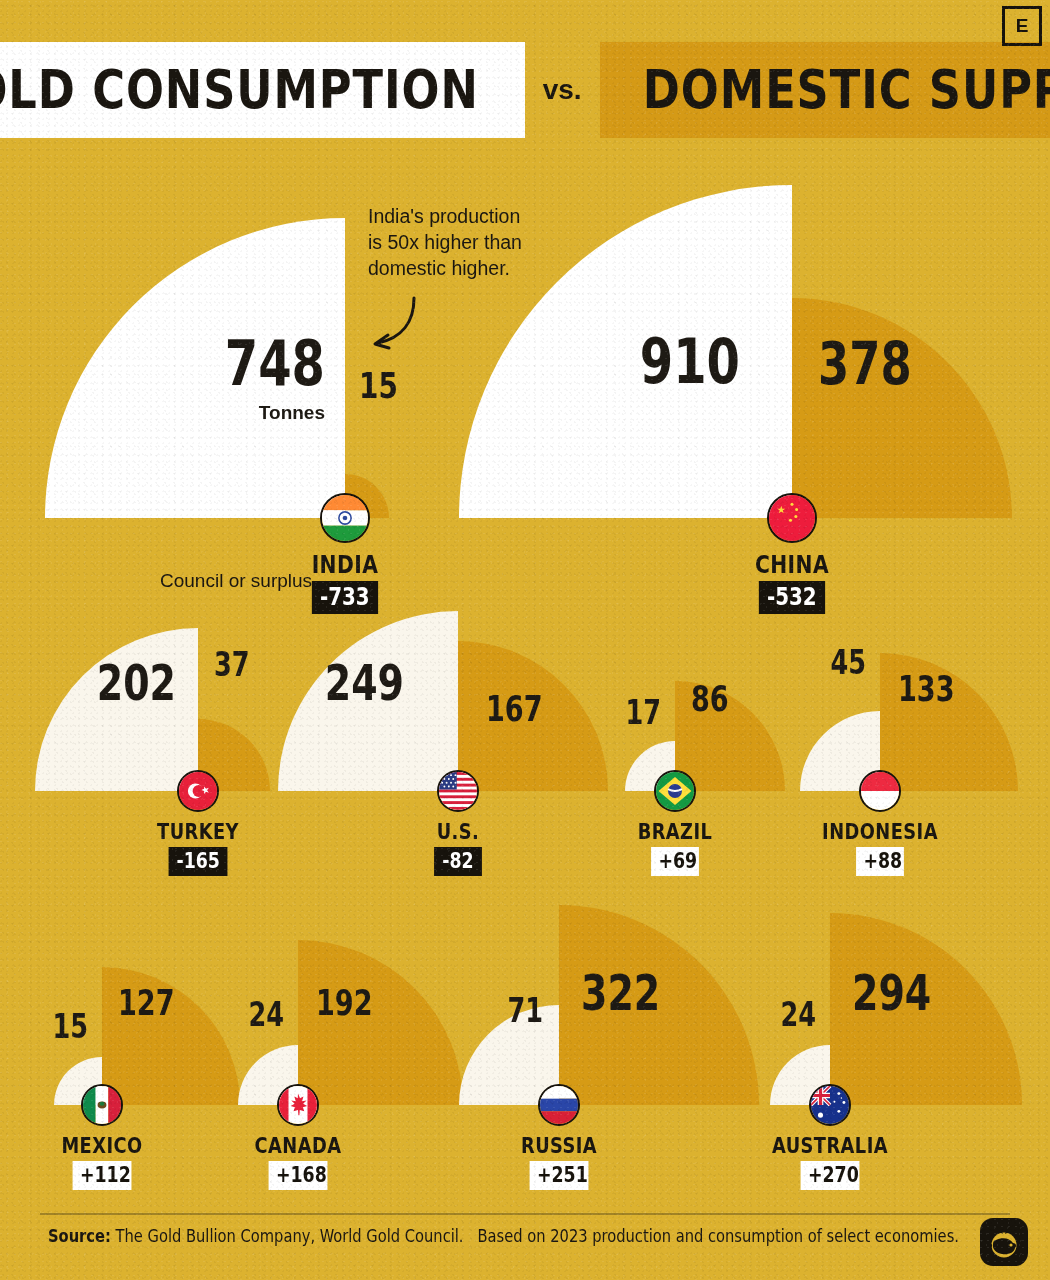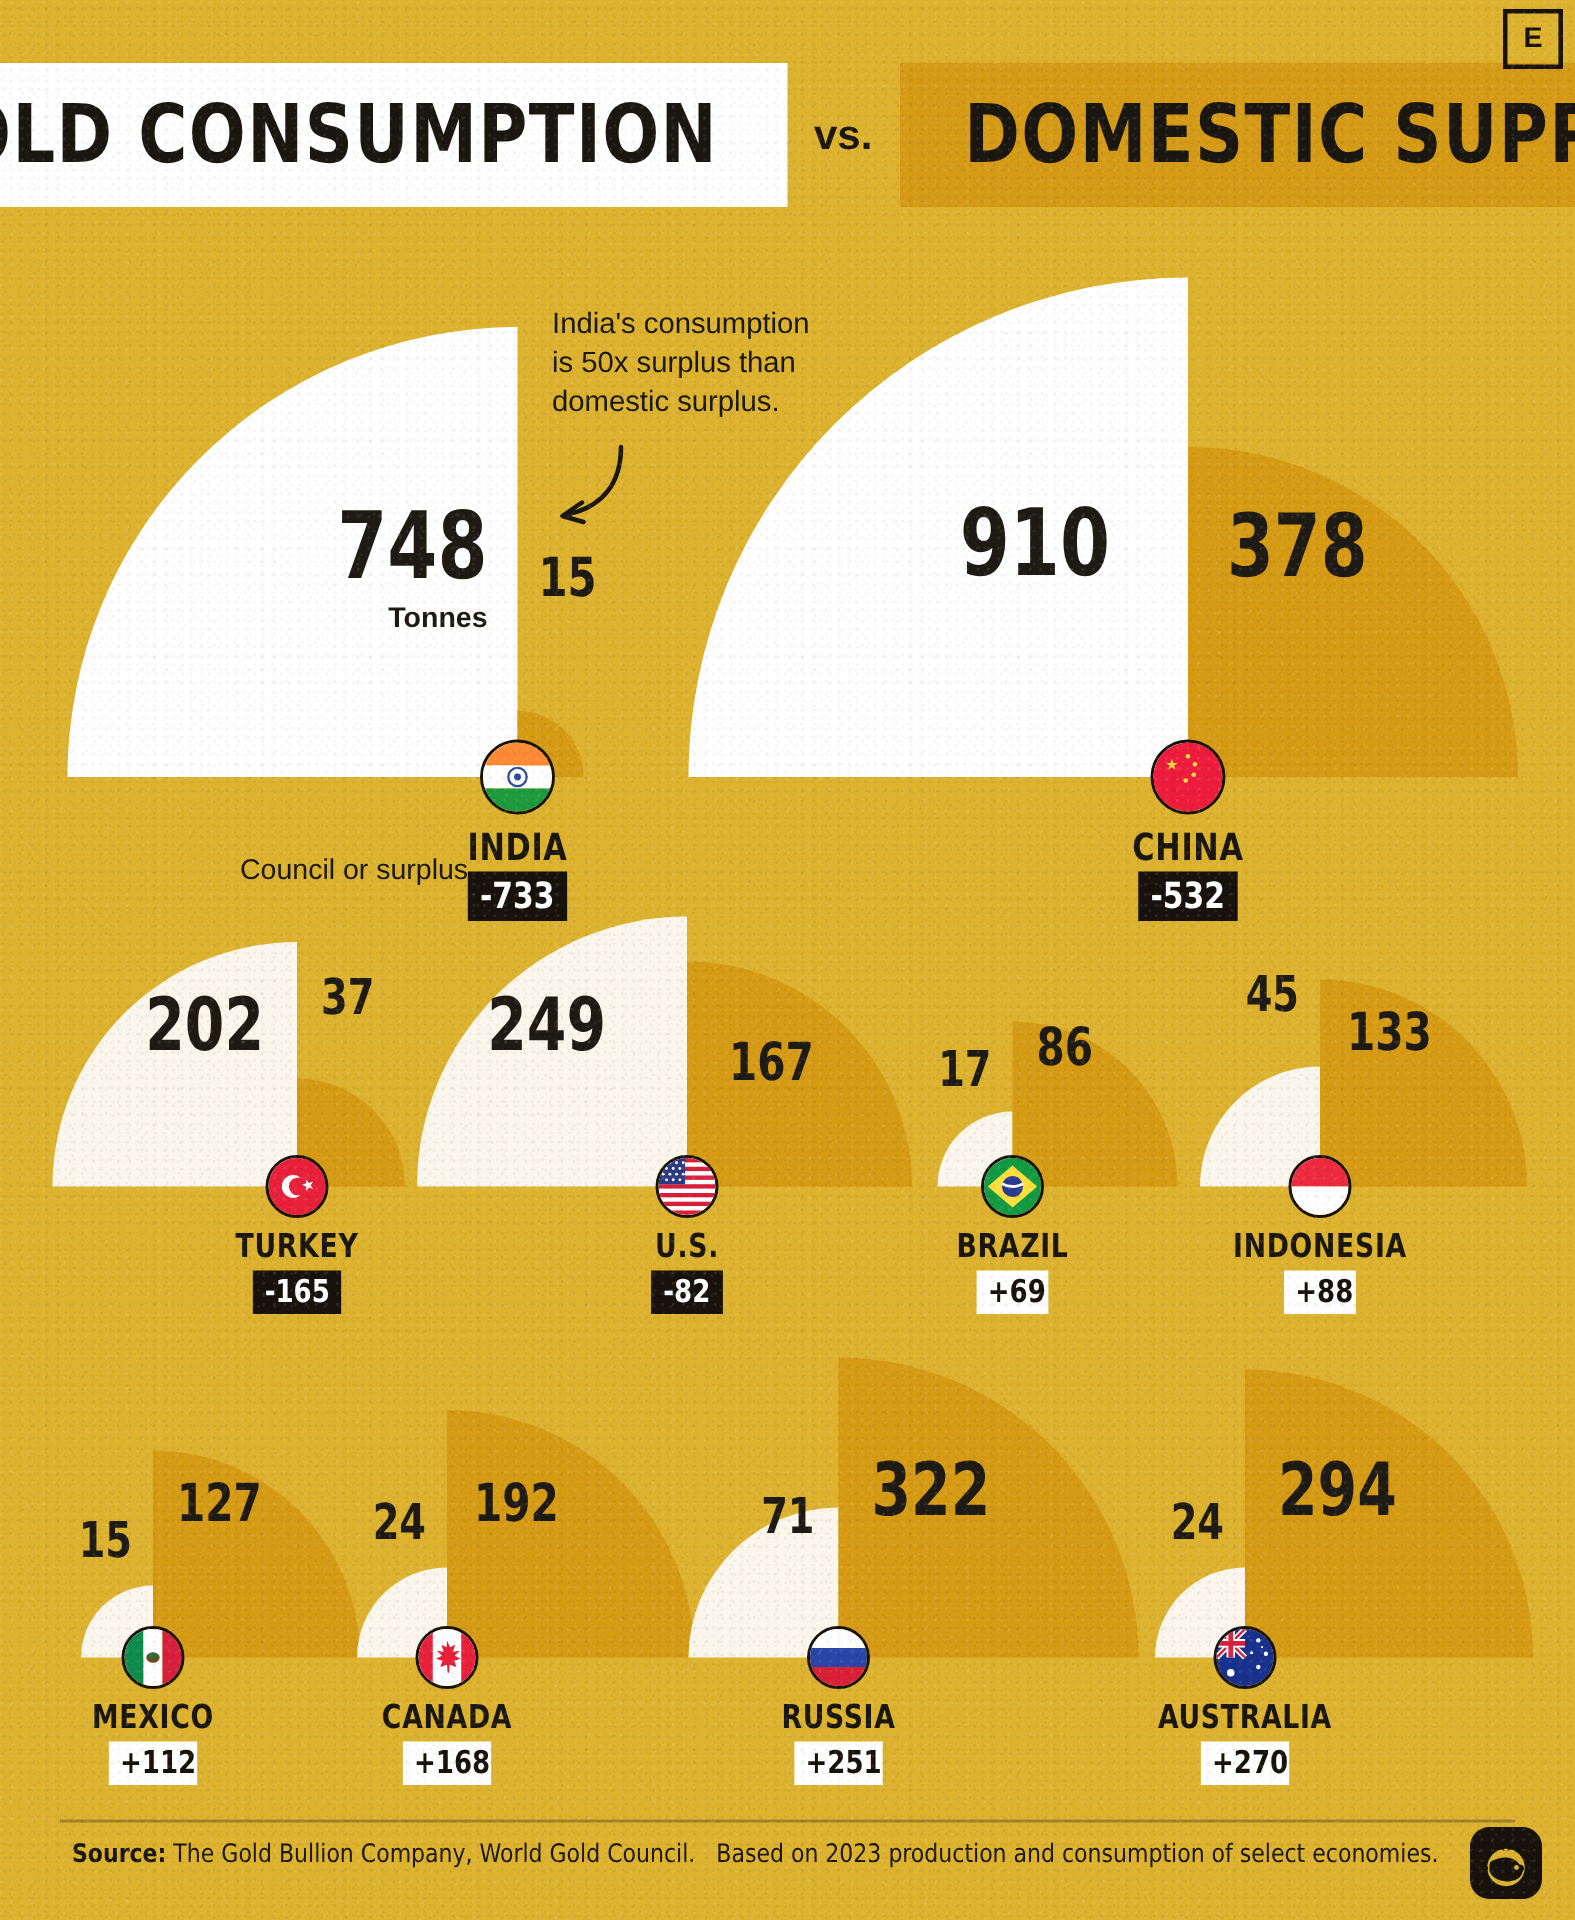--- a/index.html
+++ b/index.html
@@ -157,23 +157,23 @@
     <div class="title-box light">
       <span class="title-text">GOLD CONSUMPTION</span>
     </div>
     <span class="vs">vs.</span>
     <div class="title-box gold">
       <span class="title-text">DOMESTIC SUPPLY</span>
     </div>
   </div>
 
   <div class="annotation">
-    <div>India's consumption</div>
-    <div>is 50x surplus than</div>
-    <div>domestic surplus.</div>
+    <div>India's production</div>
+    <div>is 50x higher than</div>
+    <div>domestic higher.</div>
   </div>
   <svg class="anno-arrow" viewBox="0 0 60 56">
     <path d="M52 2 C52 26, 40 42, 16 47" fill="none" stroke="#1A1610" stroke-width="3" stroke-linecap="round"></path>
     <path d="M26 39 L13 48 L27 52" fill="none" stroke="#1A1610" stroke-width="3" stroke-linecap="round" stroke-linejoin="round"></path>
   </svg>
 
   <div class="deficit-label">Council or surplus</div>
 
   <div id="chart-area">
       <div class="row" style="top: 0px;">

